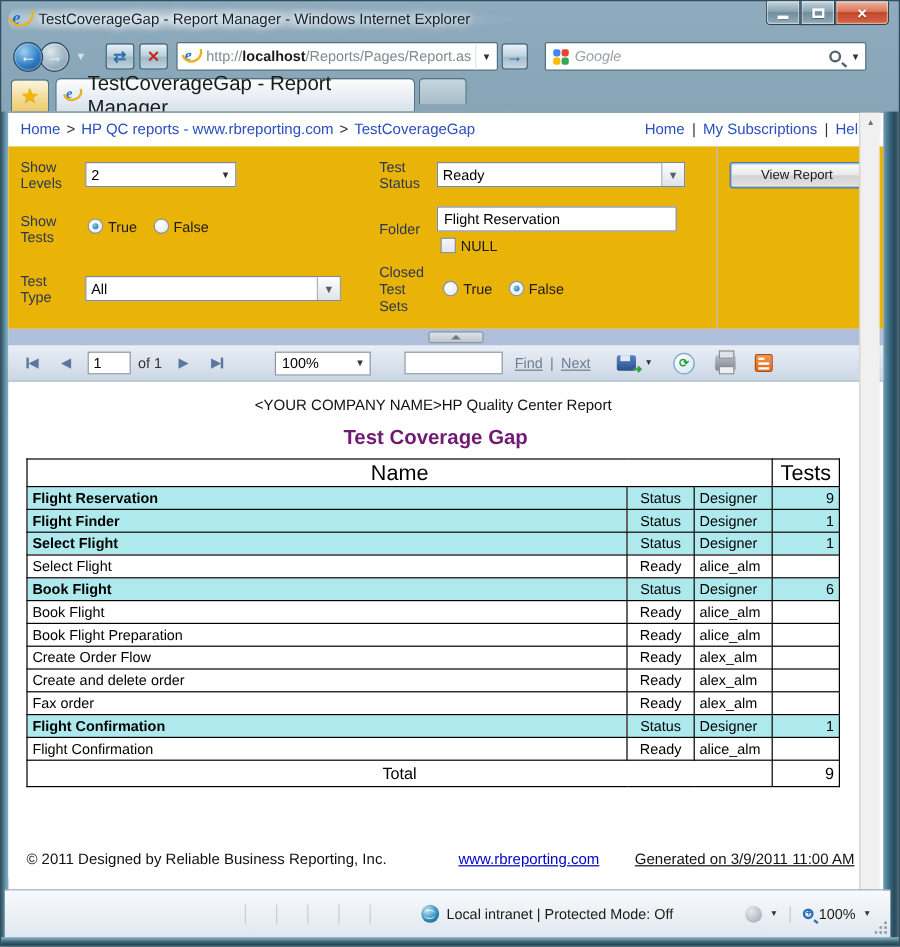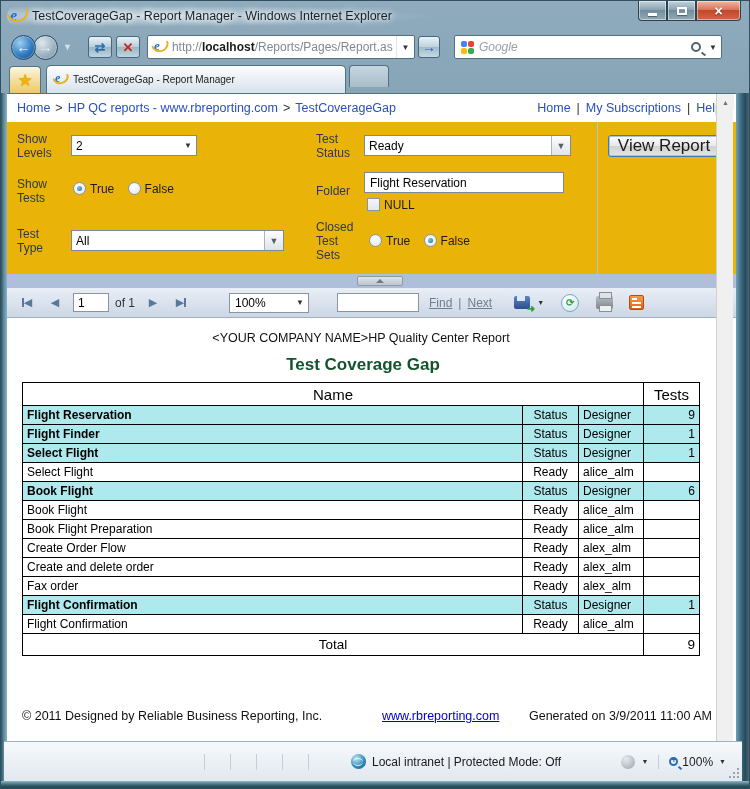--- a/index.html
+++ b/index.html
@@ -67,21 +67,21 @@
   .tabbar { position:absolute; left:0; top:62px; width:100%; height:30px; }
   .starbtn { position:absolute; left:8px; top:3px; width:32px; height:27px; border:1px solid #51737f; border-bottom:none;
              border-radius:4px 4px 0 0; background:linear-gradient(180deg,#fdf6df,#f3dc9b 55%,#edc96a);
              display:flex; align-items:center; justify-content:center; color:#f4b400; font-size:17px;
              text-shadow:0 0 1px #b07d10; }
   .tab-active { position:absolute; left:45px; top:2px; width:300px; height:28px; border:1px solid #51737f; border-bottom:none;
                 border-radius:5px 5px 0 0; background:linear-gradient(180deg,#fdfdfe,#e8eef4 55%,#d8e2ea);
                 display:flex; align-items:center; }
   .tab-active .ie-ball { width:13px; height:13px; font-size:12px; line-height:11px; margin:0 5px 0 8px; }
   .tab-active .ie-ball:after { width:13px; height:6px; top:3px; }
-  .tab-label { font-size:10px; color:#1a1a1a; }
+  .tab-label { font-size:17px; color:#1a1a1a; }
   .tab-stub { position:absolute; left:348px; top:2px; width:40px; height:22px; border:1px solid #51737f; border-bottom:none;
               border-radius:4px 4px 0 0; background:linear-gradient(180deg,#c6d6e0,#a8bdc9); }
 
   
   .client { position:absolute; left:6px; top:92px; width:729px; height:666px; background:#fff; border-top:1px solid #51737f; }
   .edge-l { position:absolute; left:0; top:92px; width:6px; height:690px;
             background:linear-gradient(90deg,#31505f,#57849b 40%,#89b4c6); }
   .edge-r { position:absolute; right:0; top:92px; width:15px; height:690px;
             background:linear-gradient(90deg,#89b4c6,#3c6d85 45%,#274b5c 75%,#4b6672); }
   .edge-b { position:absolute; left:0; bottom:0; width:100%; height:7px;
@@ -110,21 +110,21 @@
            display:inline-block; vertical-align:-2px; margin-right:4px; position:relative;}
   .radio.sel:after { content:""; position:absolute; left:3px; top:3px; width:5px; height:5px; border-radius:50%;
            background:radial-gradient(circle at 35% 35%,#7ecbe8,#156a9c); }
   .check { width:13px; height:13px; border:1px solid #8a94a2; background:linear-gradient(180deg,#f4f6f8,#e2e7ec);
            display:inline-block; vertical-align:-2px; margin-right:4px; }
   .rgroup { position:absolute; font-size:12px; color:#1b1b1b; }
   .rgroup span.lbl { margin-right:10px; }
   .vdivider { position:absolute; left:590px; top:0; width:1px; height:152px; background:#b5c2d8; }
   .viewbtn { position:absolute; left:601px; top:13px; width:112px; height:22px; border:1px solid #3e7ab8; border-radius:3px;
              background:linear-gradient(180deg,#fdfdfd,#e8e8e8 50%,#d2d2d2 52%,#e4e4e4); box-shadow:0 0 0 1px #9fc4e4 inset;
-             font-size:17px; color:#1a1a1a; text-align:center; line-height:20px; }
+             font-size:11px; color:#1a1a1a; text-align:center; line-height:20px; }
 
   
   .splitter { position:absolute; left:0; top:180px; width:100%; height:14px; background:#aebedb; }
   .split-handle { position:absolute; left:350px; top:2px; width:46px; height:10px; border:1px solid #8e99a8; border-radius:2px;
                   background:linear-gradient(180deg,#dfe3e8,#bfc6cf); display:flex; align-items:center; justify-content:center; }
   .split-handle .tri { width:0; height:0; border-left:4px solid transparent; border-right:4px solid transparent;
                   border-bottom:4px solid #6f7a88; }
 
   
   .rtoolbar { position:absolute; left:0; top:194px; width:100%; height:30px;
@@ -155,42 +155,42 @@
   .icon-feed { width:15px; height:15px; background:linear-gradient(180deg,#f49a4a,#e2621b); border:1px solid #b34d12; border-radius:2px;
                display:flex; flex-direction:column; justify-content:center; gap:2px; padding:0 2px;}
   .icon-feed i { display:block; height:2px; background:#fff; }
   .icon-feed i:first-child { width:60%; }
 
   
   .rview { position:absolute; left:0; top:225px; width:712px; height:413px; background:#fff; overflow:hidden;
            font-family:"Liberation Sans", sans-serif; color:#000; }
   .rhead { position:absolute; left:15px; top:12px; width:678px; display:flex; justify-content:center;
            font-size:12.5px; color:#111; }
-  .rtitle { position:absolute; left:0; top:36px; width:712px; text-align:center; font-size:17px; font-weight:bold; color:#14532d;}
+  .rtitle { position:absolute; left:0; top:36px; width:712px; text-align:center; font-size:17px; font-weight:bold; color:#701a75;}
 
   table.rep { position:absolute; left:15px; top:63px; border-collapse:collapse; table-layout:fixed; width:677px;
               font-size:12px; }
   table.rep col.c1 { width:500px; } table.rep col.c2 { width:56px; }
   table.rep col.c3 { width:65px; } table.rep col.c4 { width:56px; }
   table.rep th, table.rep td { border:1px solid #000; height:19px; padding:0 4px; overflow:hidden; white-space:nowrap; }
-  table.rep thead th { font-weight:normal; font-size:15px; text-align:center; height:23px; }
+  table.rep thead th { font-weight:normal; font-size:18px; text-align:center; height:23px; }
   table.rep thead th.tests { }
   tr.group td { background:#aee9ed; }
   tr.group td.c-name { font-weight:bold; }
   td.c-status { text-align:center; }
   td.c-designer { text-align:left; }
   td.c-tests { text-align:right; }
   td.ind0 { padding-left:5px; } td.ind1 { padding-left:16px; } td.ind2 { padding-left:30px; }
   tr.total td { height:22px; font-size:13.5px; }
   tr.total td.t-label { text-align:center; border-right:none;}
 
   .rfooter { position:absolute; left:15px; top:390px; width:690px; display:flex; font-size:12.5px; color:#111; }
   .rfooter .copy { width:360px; }
   .rfooter a { color:#0000cc; text-decoration:underline; }
-  .rfooter .gen { margin-left:auto; }
+  .rfooter .gen { margin-left:auto;text-decoration:underline; }
 
   
   .scrollbar { position:absolute; right:16px; top:93px; width:17px; height:664px; background:#f0f0f0; border-left:1px solid #d4d0c8; }
   .sb-btn { position:absolute; left:0; width:17px; height:16px; display:flex; align-items:center; justify-content:center;
             color:#6b7177; font-size:7px; background:#f0f0f0; }
   .sb-up { top:0; } .sb-dn { bottom:0; }
 
   
   .statusbar { position:absolute; left:3px; bottom:7px; width:738px; height:40px;
                background:linear-gradient(180deg,#f7fafc,#e0e7ee); border-top:1px solid #9fb0c4;

